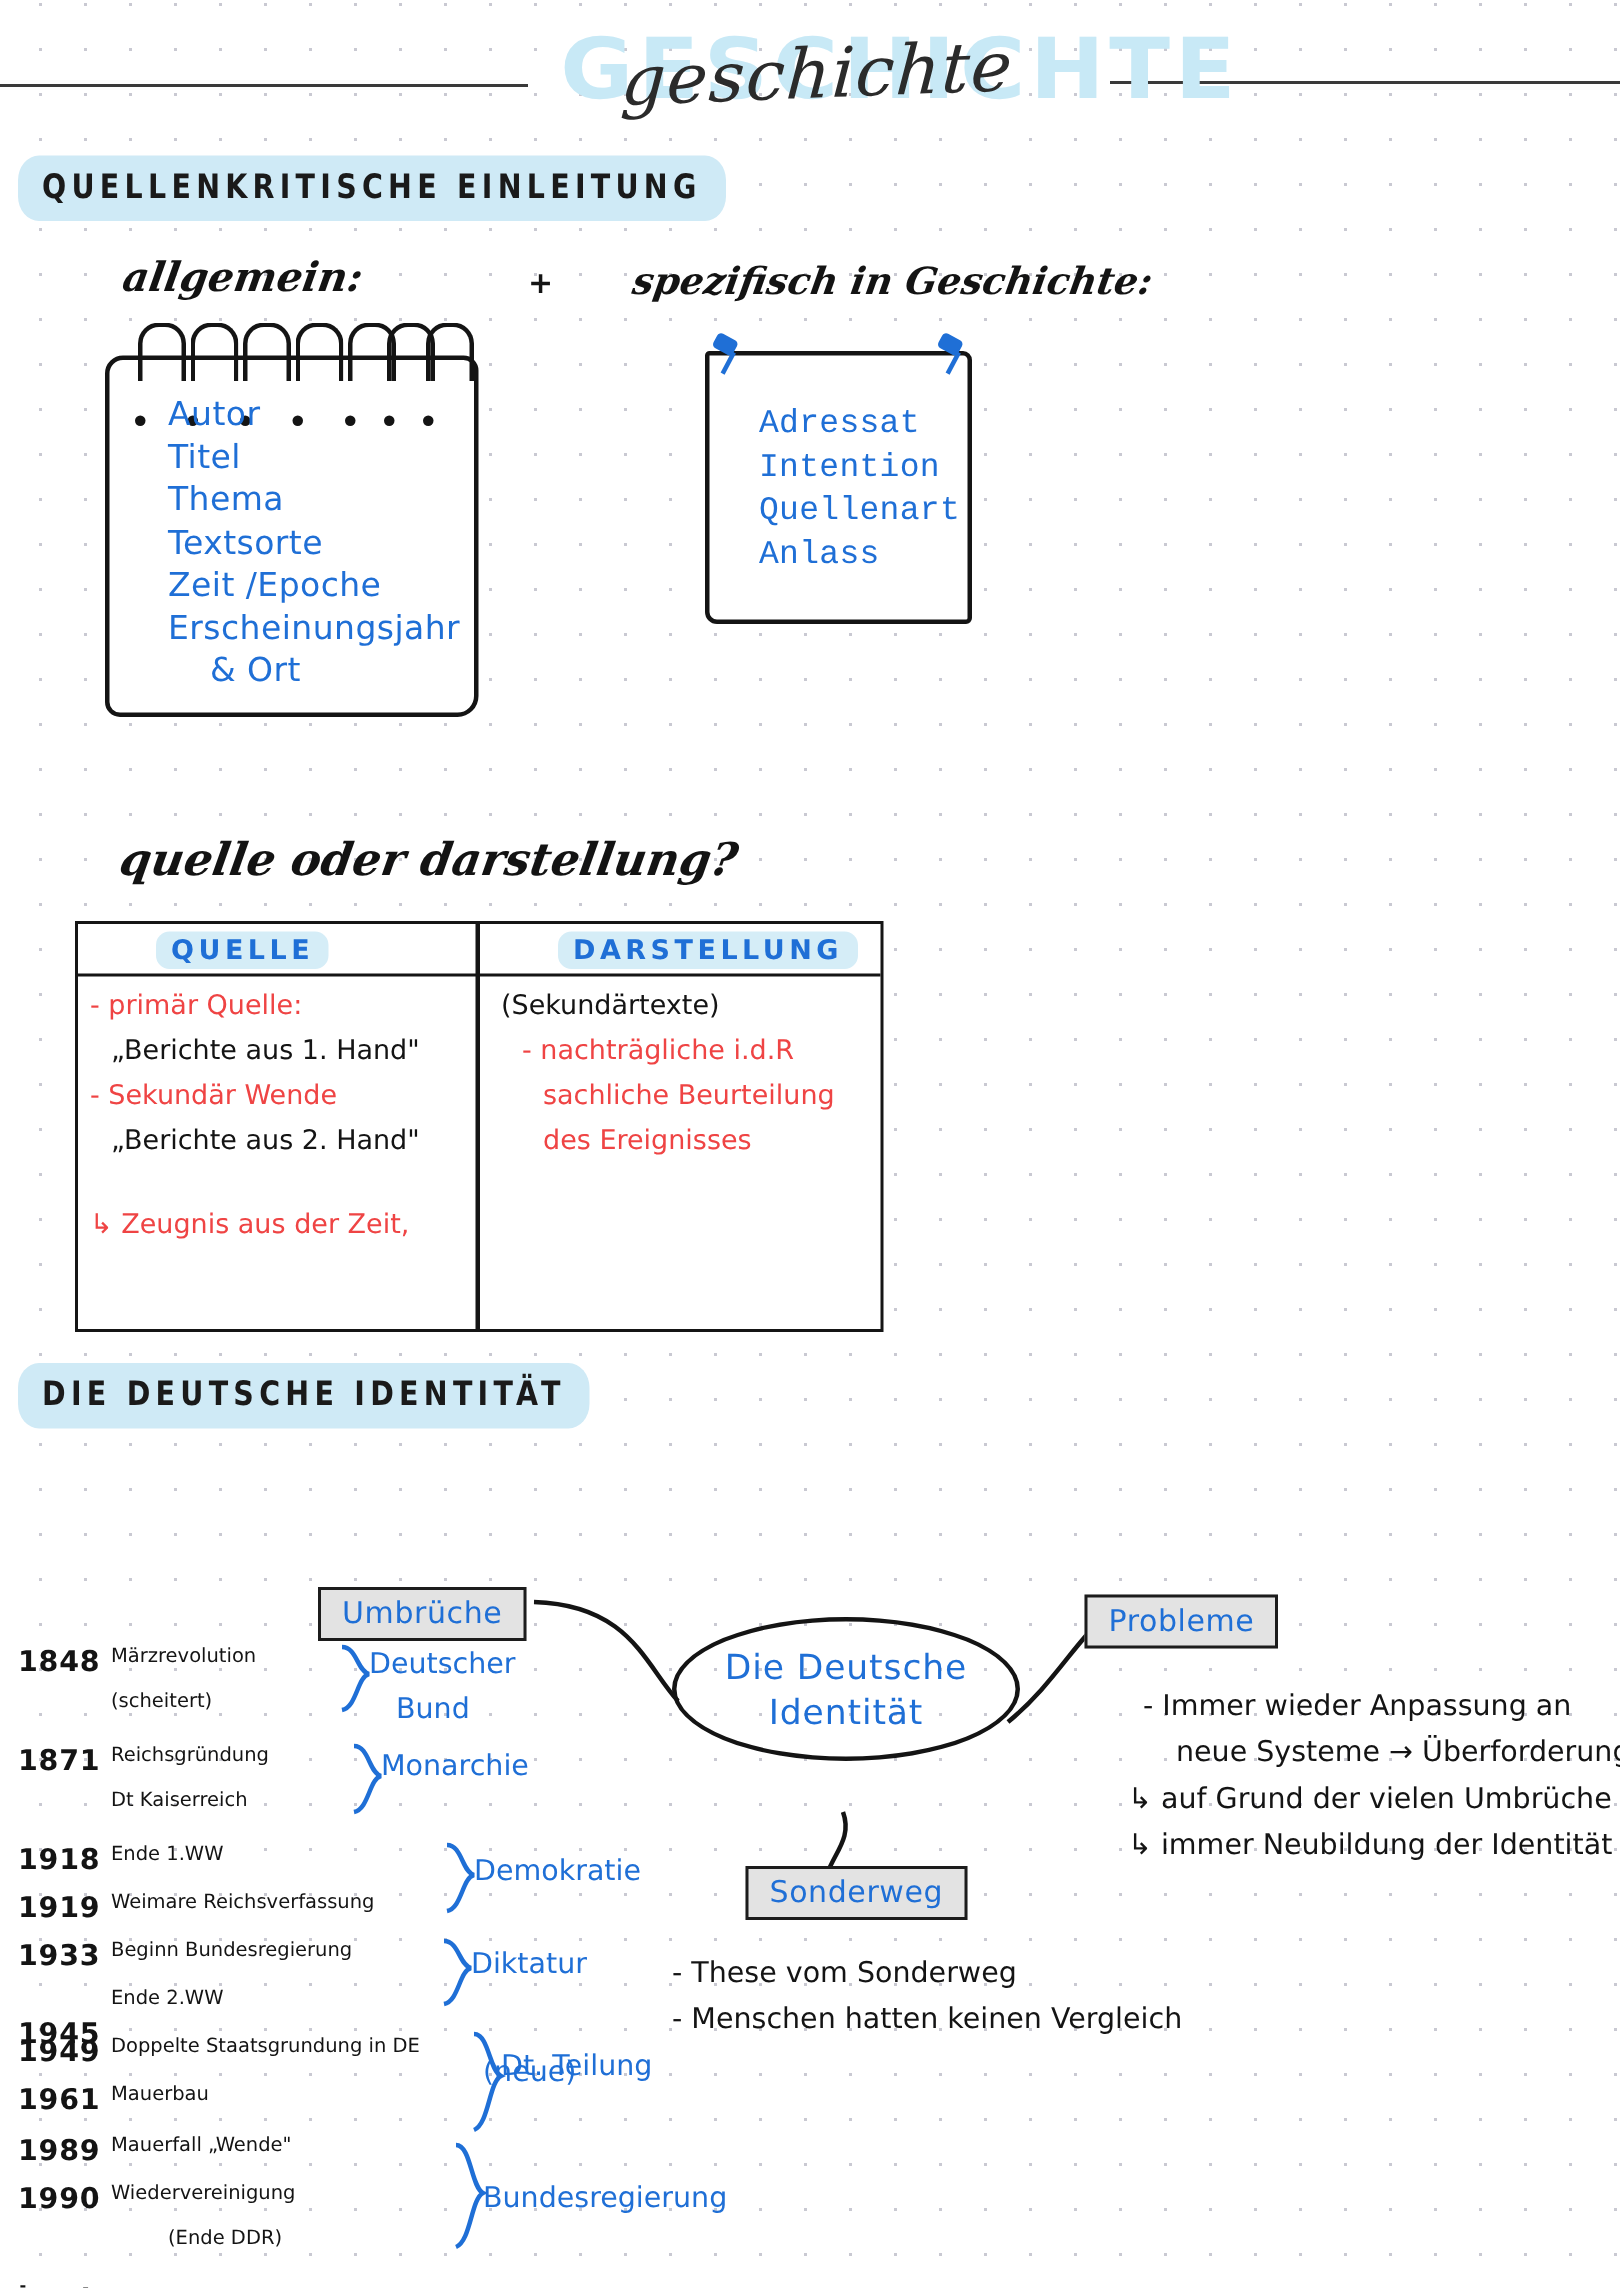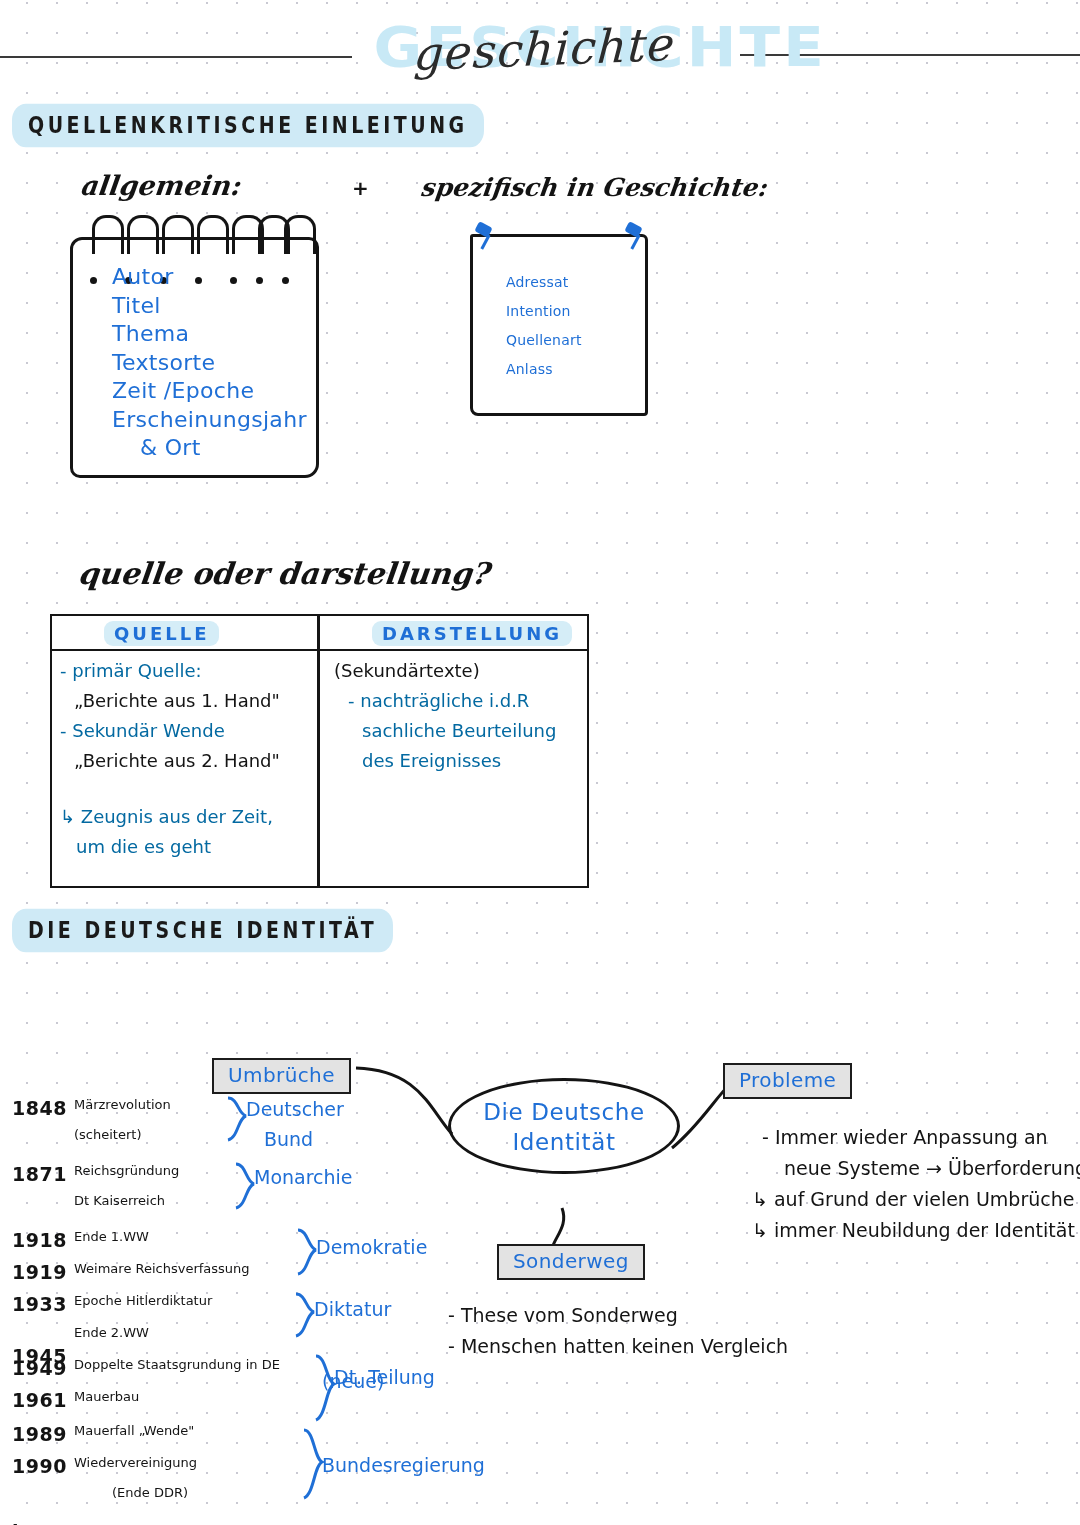--- a/index.html
+++ b/index.html
@@ -11,21 +11,21 @@
     overflow:hidden;
   }
   
   #page{
     position:absolute;inset:0;
     background-image:radial-gradient(circle, #c9c9d2 1.1px, rgba(0,0,0,0) 1.2px);
     background-size:30px 30px;
     background-position:12px 18px;
   }
   .abs{position:absolute;}
-  .blue{color:#0369a1;}
+  .blue{color:#ef4444;}
   .black{color:#141414;}
 
   
   #header{position:absolute;left:0;top:0;width:1080px;height:100px;}
   #hdr-line-left{position:absolute;left:0;top:56px;width:352px;height:2px;background:#3a3a3a;}
   #hdr-line-right{position:absolute;left:740px;top:54px;width:340px;height:2px;background:#3a3a3a;}
   #hdr-block{
     position:absolute;left:383px;top:14px;width:316px;
     font-family:"DejaVu Sans", sans-serif;
     font-weight:bold;font-size:56px;letter-spacing:3px;
@@ -89,21 +89,21 @@
     position:absolute;left:0;top:0;width:172px;height:176px;
     border:3.5px solid #141414;background:#fff;
     border-radius:3px 6px 4px 8px;
   }
   .pin{position:absolute;width:0;height:0;}
   .pin .needle{position:absolute;width:3px;height:16px;background:#1f6fd6;
     transform:rotate(28deg);left:6px;top:8px;}
   .pin .headp{position:absolute;width:15px;height:11px;background:#1f6fd6;
     border-radius:3px;transform:rotate(28deg);left:-2px;top:-2px;}
   .pn-list{position:absolute;left:36px;top:34px;}
-  .pn-list div{font-size:14px;color:#1f6fd6;line-height:29px;letter-spacing:0.2px;}
+  .pn-list div{font-size:22px;color:#1f6fd6;line-height:29px;letter-spacing:0.2px;font-family:Liberation Mono, monospace;}
 
   
   #qtable{position:absolute;left:50px;top:614px;width:535px;height:270px;
           border:2.6px solid #151515;background:#fff;}
   #qt-divider{position:absolute;left:265px;top:0;width:2.6px;height:270px;background:#151515;}
   #qt-headrow{position:absolute;left:0;top:0;width:535px;height:33px;border-bottom:2.6px solid #151515;}
   .qt-h{position:absolute;top:5px;font-size:18px;font-weight:bold;letter-spacing:3px;
         color:#1f6fd6;background:#d5edf7;border-radius:9px;padding:2px 10px;}
   .qt-cell{position:absolute;font-size:18px;line-height:30px;}
   .qt-cell .l{display:block;white-space:nowrap;}
@@ -196,21 +196,20 @@
     </div>
     <div id="qt-divider"></div>
 
     <div class="qt-cell" style="left:8px;top:40px;width:250px;">
       <span class="l blue">- primär Quelle:</span>
       <span class="l black" style="padding-left:14px;">„Berichte aus 1. Hand"</span>
       <span class="l blue">- Sekundär Wende</span>
       <span class="l black" style="padding-left:14px;">„Berichte aus 2. Hand"</span>
       <span class="l" style="height:26px;"></span>
       <span class="l blue">↳ Zeugnis aus der Zeit,</span>
-      <span class="l blue" style="padding-left:16px;">um die es geht</span>
     </div>
 
     <div class="qt-cell" style="left:282px;top:40px;width:245px;">
       <span class="l black">(Sekundärtexte)</span>
       <span class="l blue" style="padding-left:14px;">- nachträgliche i.d.R</span>
       <span class="l blue" style="padding-left:28px;">sachliche Beurteilung</span>
       <span class="l blue" style="padding-left:28px;">des Ereignisses</span>
     </div>
   </div>
 
@@ -252,21 +251,21 @@
       <span class="tl-ev" style="top:132px;left:62px;">Ende 1.WW</span>
     </div>
 
     <div class="tl-row">
       <span class="tl-year" style="top:164px;left:0;">1919</span>
       <span class="tl-ev" style="top:164px;left:62px;">Weimare Reichsverfassung</span>
     </div>
 
     <div class="tl-row">
       <span class="tl-year" style="top:196px;left:0;">1933</span>
-      <span class="tl-ev" style="top:196px;left:62px;">Epoche Hitlerdiktatur</span>
+      <span class="tl-ev" style="top:196px;left:62px;">Beginn Bundesregierung</span>
     </div>
 
     <div class="tl-row">
       <span class="tl-year" style="top:228px;left:0;margin-top:20px;">1945</span>
       <span class="tl-ev" style="top:228px;left:62px;">Ende 2.WW</span>
     </div>
 
     <div class="tl-row">
       <span class="tl-year" style="top:260px;left:0;">1949</span>
       <span class="tl-ev" style="top:260px;left:62px;">Doppelte Staatsgrundung in DE</span>

